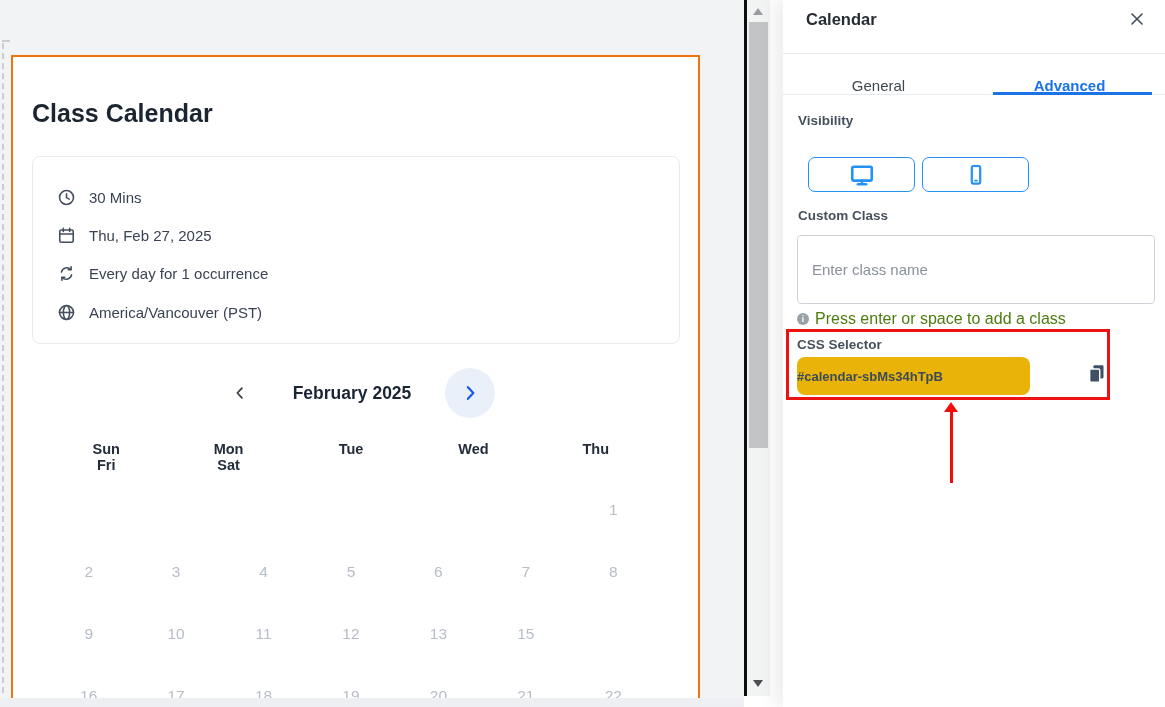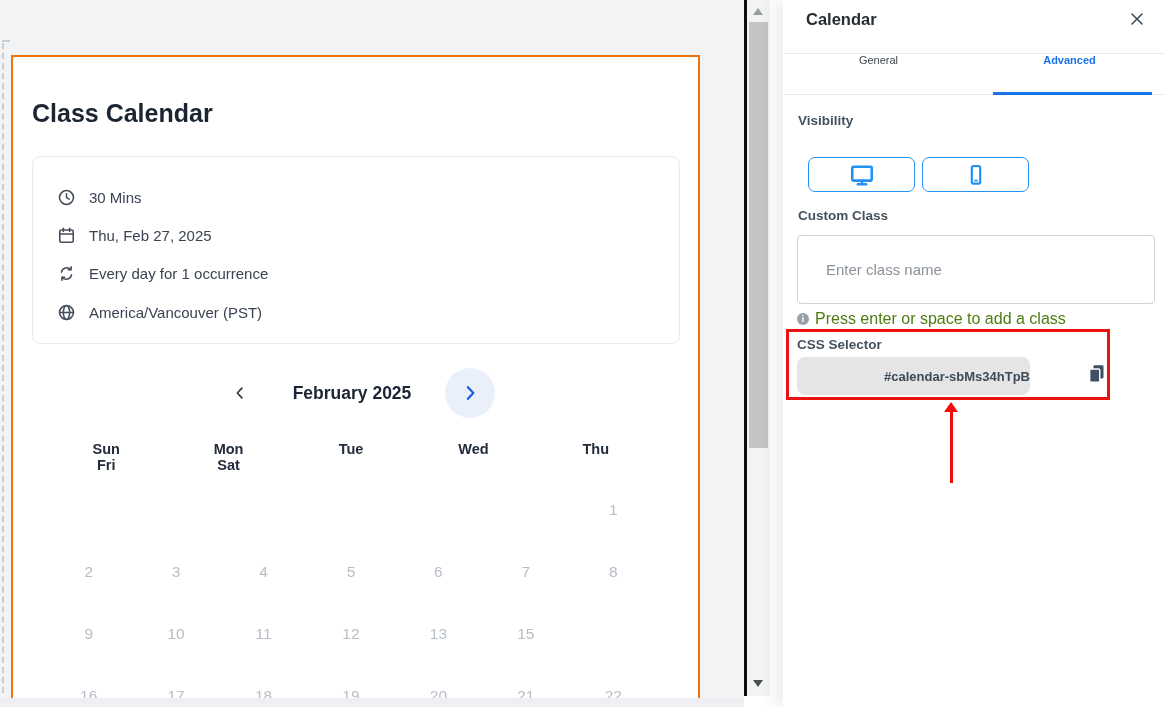--- a/index.html
+++ b/index.html
@@ -44,40 +44,40 @@
   .sb-up { position:absolute; left:6px; top:8px; width:0; height:0; border-left:5.5px solid transparent; border-right:5.5px solid transparent; border-bottom:7px solid #9a9da0; }
   .sb-thumb { position:absolute; left:2px; top:22px; width:19px; height:426px; background:#c3c4c6; }
   .sb-down { position:absolute; left:6px; top:680px; width:0; height:0; border-left:5.5px solid transparent; border-right:5.5px solid transparent; border-top:7px solid #4c5054; }
 
   
   .panel { position:absolute; left:783px; top:0; width:382px; height:707px; background:#fff; box-shadow:-10px 0 14px rgba(60,64,67,.08); }
   .panel-title { position:absolute; left:23px; top:10px; font-size:16.5px; font-weight:600; color:#262c33; }
   .close-btn { position:absolute; right:17px; top:8px; width:22px; height:22px; background:none; border:none; cursor:pointer; padding:0; }
 
   .tabbar { position:absolute; left:0; top:53px; width:100%; height:42px; border-top:1px solid #e8eaee; border-bottom:1px solid #e8eaee; display:flex; }
-  .tab { flex:1; display:flex; align-items:flex-start; justify-content:center; font-size:11px; color:#3f4750; background:none; border:none; cursor:pointer; position:relative; }
+  .tab { flex:1; display:flex; align-items:flex-end; justify-content:center; font-size:15px; color:#3f4750; background:none; border:none; cursor:pointer; position:relative; }
   .tab.active { color:#1a73e8; font-weight:600; }
   .tab.active .underline { position:absolute; left:19px; right:13px; bottom:-1px; height:3px; background:#1a73e8; }
 
   .field-label { position:absolute; font-size:13.5px; font-weight:700; color:#46515d; }
   .lbl-visibility { left:15px; top:113px; }
   .vis-buttons { position:absolute; left:25px; top:157px; display:flex; gap:7px; }
   .vis-btn { width:107px; height:35px; border:1.5px solid #2492f5; border-radius:7px; background:#fff; display:flex; align-items:center; justify-content:center; cursor:pointer; }
 
   .lbl-custom { left:15px; top:208px; }
-  .class-input { position:absolute; left:14px; top:235px; width:358px; height:69px; border:1px solid #cdd2d8; border-radius:4px; font-family:inherit; font-size:15px; color:#333; padding-left:28px; outline:none; }
+  .class-input { position:absolute; left:14px; top:235px; width:358px; height:69px; border:1px solid #cdd2d8; border-radius:4px; font-family:inherit; font-size:15px; color:#333; padding-left:14px; outline:none; }
   .class-input::placeholder { color:#8a9199; }
 
   .hint-row { position:absolute; left:14px; top:310px; display:flex; align-items:center; gap:6px; }
   .hint-icon { width:12px; height:12px; border-radius:50%; background:#99a1a8; color:#fff; font-size:8.5px; font-weight:700; display:flex; align-items:center; justify-content:center; }
   .hint-text { font-size:16px; color:#4d7c0f; }
 
   .red-box { position:absolute; left:3px; top:329px; width:324px; height:71px; border:3px solid #ec1212; }
   .lbl-css { position:absolute; left:8px; top:5px; font-size:13.5px; font-weight:700; color:#46515d; }
-  .sel-pill { position:absolute; left:8px; top:25px; width:233px; height:38px; background:#e5e5e5; border-radius:8px; display:flex; align-items:center; justify-content:flex-end; cursor:pointer; }
+  .sel-pill { position:absolute; left:8px; top:25px; width:233px; height:38px; background:#eab308; border-radius:8px; display:flex; align-items:center; justify-content:flex-start; cursor:pointer; }
   .sel-pill .val { font-size:13px; font-weight:600; color:#3d4a58; }
   .copy-btn { position:absolute; left:297px; top:30px; width:22px; height:22px; background:none; border:none; cursor:pointer; padding:0; }
 
   .arrow-line { position:absolute; left:167px; top:411px; width:3px; height:72px; background:#f20d0d; }
   .arrow-head { position:absolute; left:161px; top:402px; width:0; height:0; border-left:7px solid transparent; border-right:7px solid transparent; border-bottom:10px solid #f20d0d; }
 
   svg { display:block; }
 </style>
 </head>
 <body>

